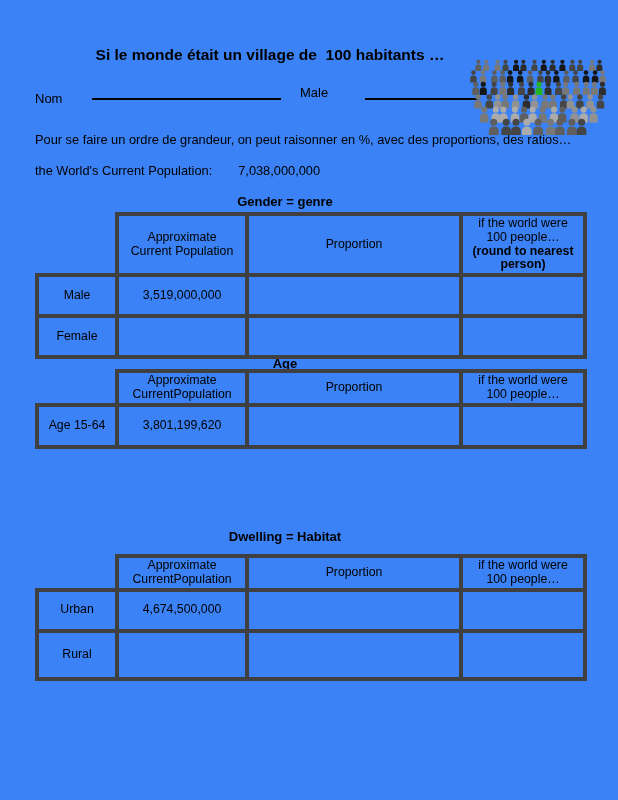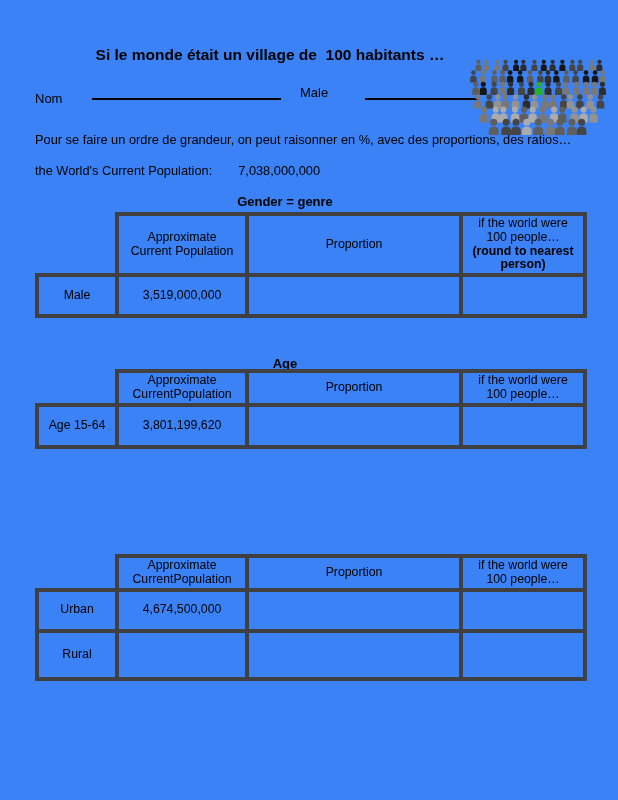--- a/index.html
+++ b/index.html
@@ -409,20 +409,26 @@
       </td>
       <td>Proportion</td>
       <td><span>if the world were 100 people… </span><span class="bold">(round to nearest person)</span></td>
     </tr>
     <tr class="r41">
       <td>Male</td>
       <td>3,519,000,000</td>
       <td></td>
       <td></td>
     </tr>
+    <tr class="r41">
+      <td>Female</td>
+      <td></td>
+      <td></td>
+      <td></td>
+    </tr>
     </tbody>
   </table>
 
   <div class="section-heading h-age">Age</div>
   <table class="wtable t-age">
     <colgroup>
         <col class="c1">
         <col class="c2">
         <col class="c3">
         <col class="c4">
@@ -439,20 +445,21 @@
     </tr>
     <tr class="r42">
       <td>Age 15-64</td>
       <td>3,801,199,620</td>
       <td></td>
       <td></td>
     </tr>
     </tbody>
   </table>
 
+  <div class="section-heading h-dwelling">Dwelling = Habitat</div>
   <table class="wtable t-dwelling">
     <colgroup>
         <col class="c1">
         <col class="c2">
         <col class="c3">
         <col class="c4">
       </colgroup>
     <tbody>
     <tr class="h31">
       <td class="corner"></td>

